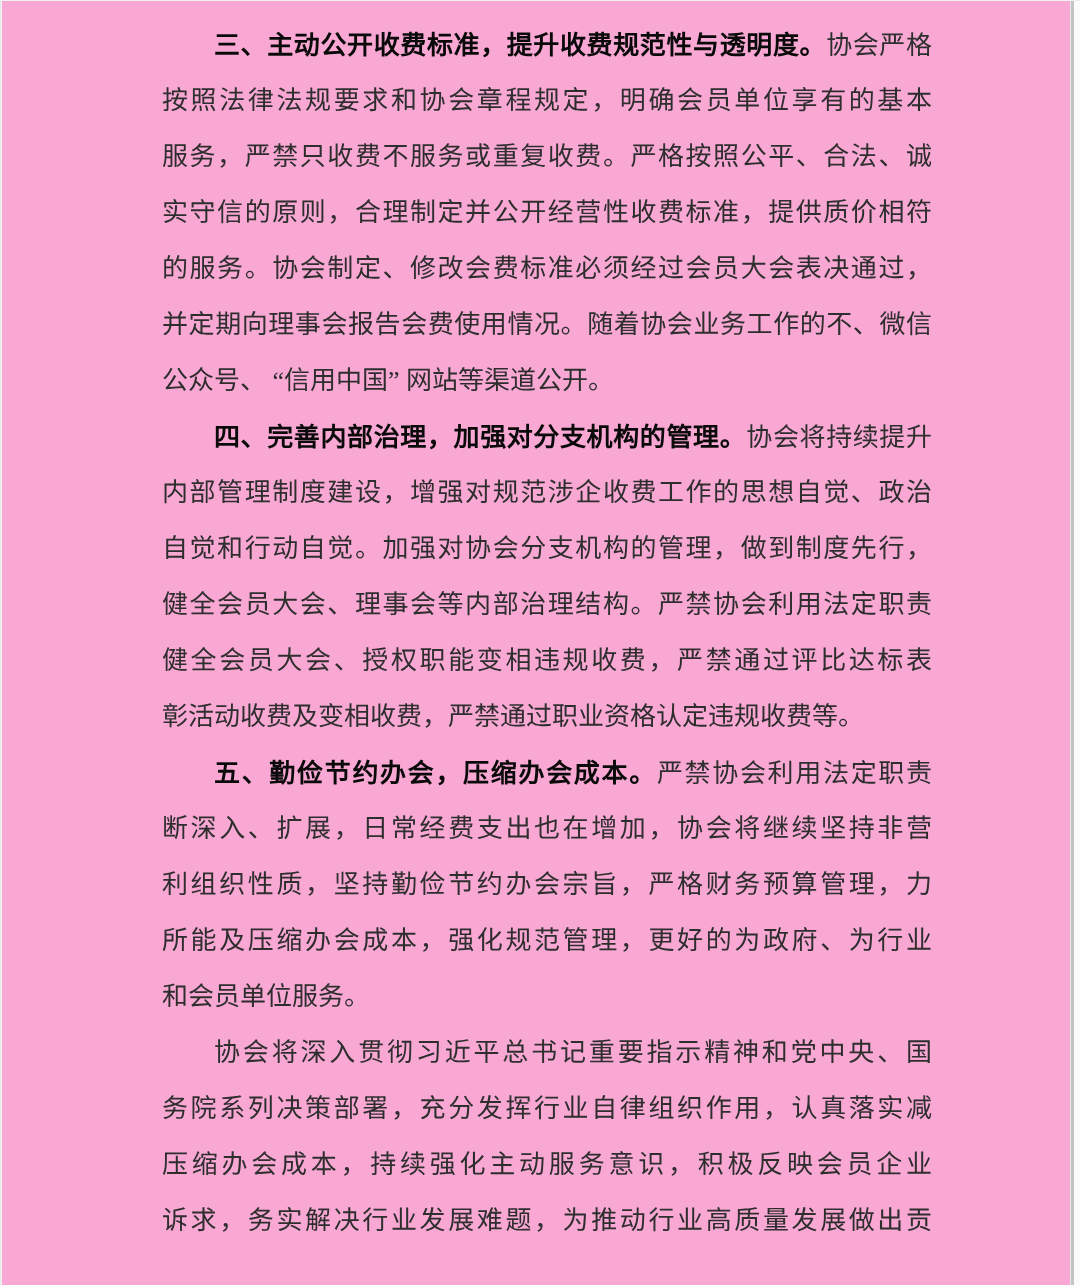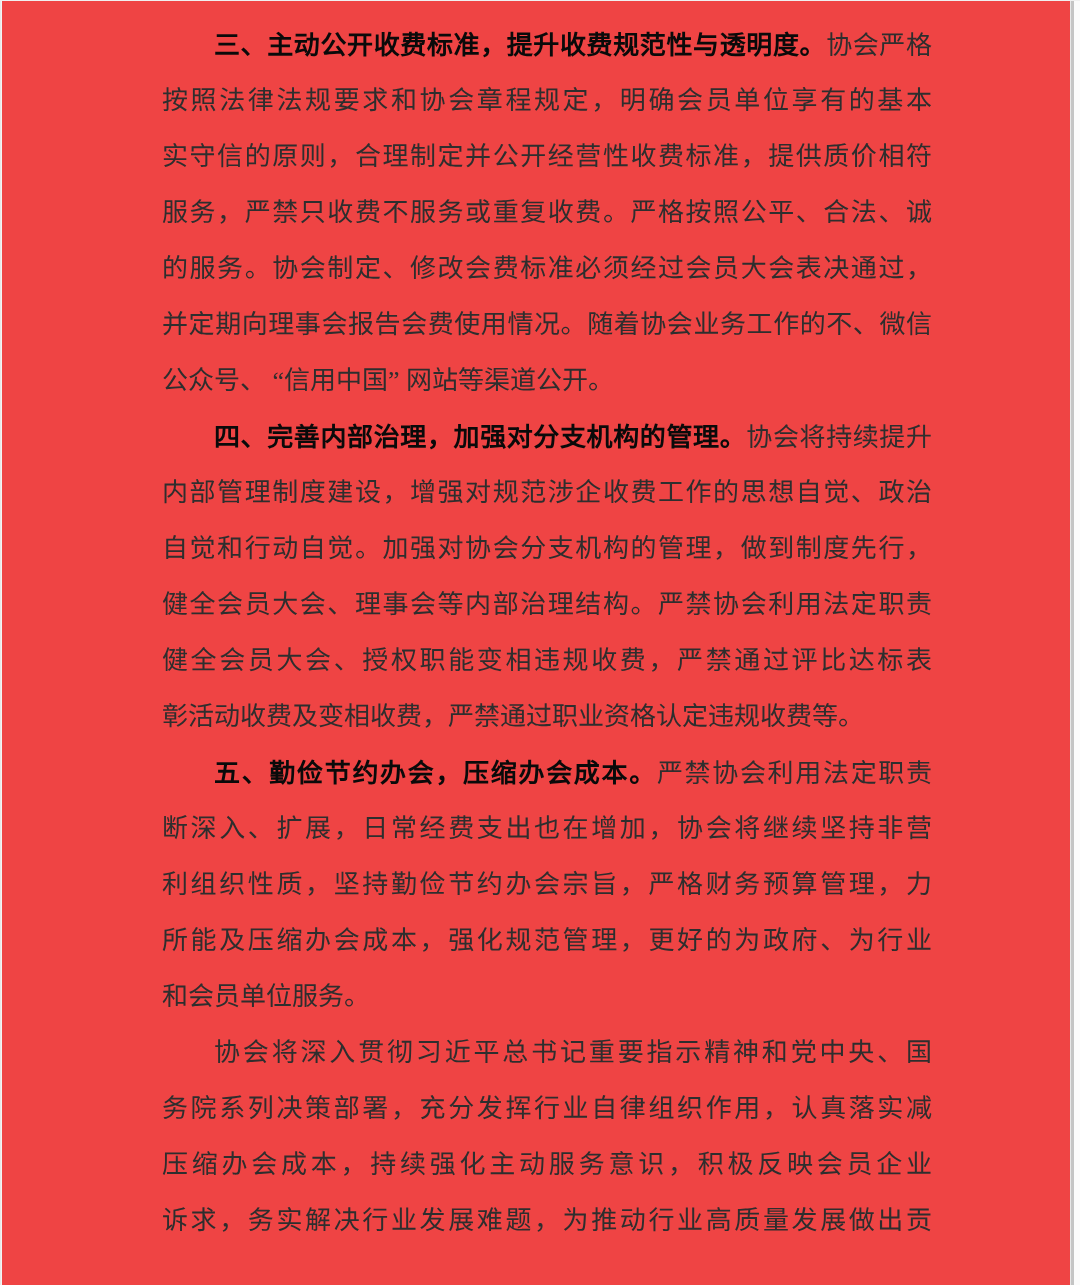--- a/index.html
+++ b/index.html
@@ -4,21 +4,21 @@
 <style>
   html, body {
     margin: 0;
     padding: 0;
     background: #ffffff;
   }
   .page {
     position: relative;
     width: 1080px;
     height: 1285px;
-    background: #ef4444;
+    background: #f9a8d4;
     overflow: hidden;
     box-sizing: border-box;
     border-top: 1px solid #f0f0f0;
   }
   
   .edge-left {
     position: absolute;
     left: 0; top: 0; bottom: 0;
     width: 2px;
     background: linear-gradient(to right, #e3e3e3, #f8f8f8);
@@ -73,22 +73,22 @@
   }
 </style>
 </head>
 <body>
 
 <div class="page">
   <div class="edge-left"></div>
   <div class="text-column" id="text-column">
       <div class="line justify indent"><span class="heading">三、主动公开收费标准，提升收费规范性与透明度。</span><span class="body-text">协会严格</span></div>
       <div class="line justify"><span class="body-text">按照法律法规要求和协会章程规定，明确会员单位享有的基本</span></div>
+      <div class="line justify"><span class="body-text">服务，严禁只收费不服务或重复收费。严格按照公平、合法、诚</span></div>
       <div class="line justify"><span class="body-text">实守信的原则，合理制定并公开经营性收费标准，提供质价相符</span></div>
-      <div class="line justify"><span class="body-text">服务，严禁只收费不服务或重复收费。严格按照公平、合法、诚</span></div>
       <div class="line justify"><span class="body-text">的服务。协会制定、修改会费标准必须经过会员大会表决通过，</span></div>
       <div class="line justify"><span class="body-text">并定期向理事会报告会费使用情况。随着协会业务工作的不、微信</span></div>
       <div class="line plain"><span class="body-text">公众号、 “信用中国” 网站等渠道公开。</span></div>
       <div class="line justify indent"><span class="heading">四、完善内部治理，加强对分支机构的管理。</span><span class="body-text">协会将持续提升</span></div>
       <div class="line justify"><span class="body-text">内部管理制度建设，增强对规范涉企收费工作的思想自觉、政治</span></div>
       <div class="line justify"><span class="body-text">自觉和行动自觉。加强对协会分支机构的管理，做到制度先行，</span></div>
       <div class="line justify"><span class="body-text">健全会员大会、理事会等内部治理结构。严禁协会利用法定职责</span></div>
       <div class="line justify"><span class="body-text">健全会员大会、授权职能变相违规收费，严禁通过评比达标表</span></div>
       <div class="line plain"><span class="body-text">彰活动收费及变相收费，严禁通过职业资格认定违规收费等。</span></div>
       <div class="line justify indent"><span class="heading">五、勤俭节约办会，压缩办会成本。</span><span class="body-text">严禁协会利用法定职责</span></div>

